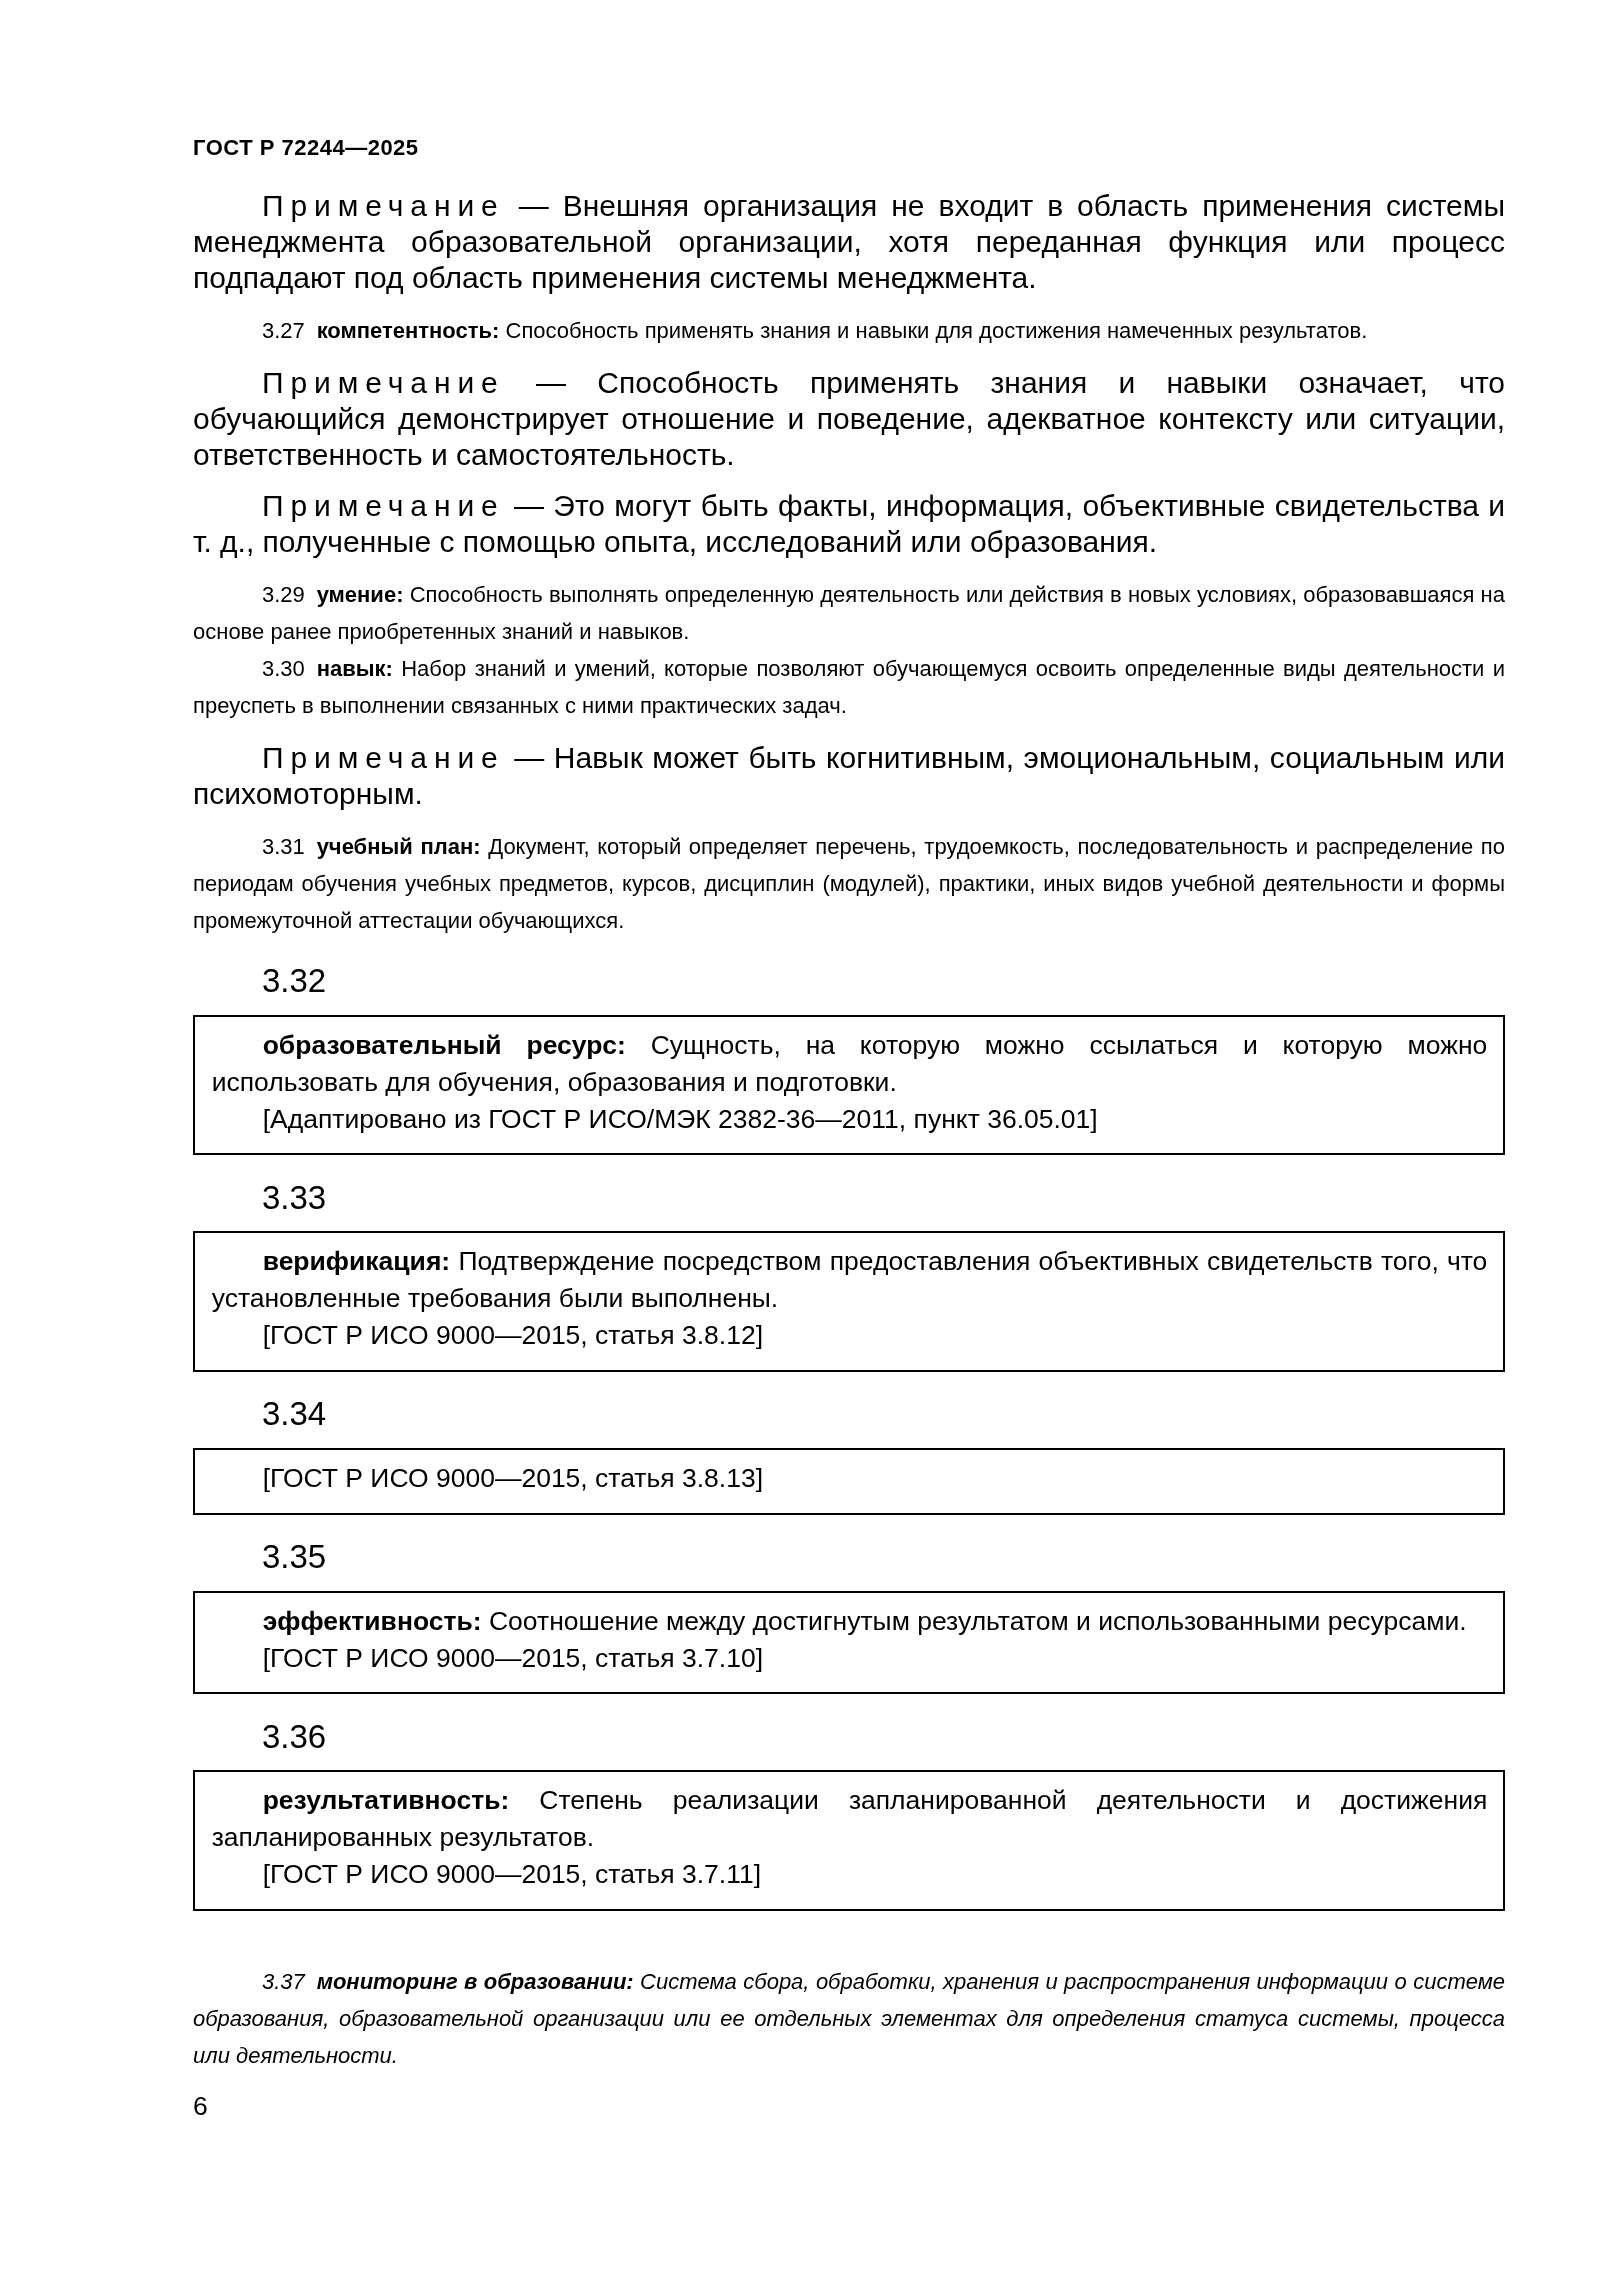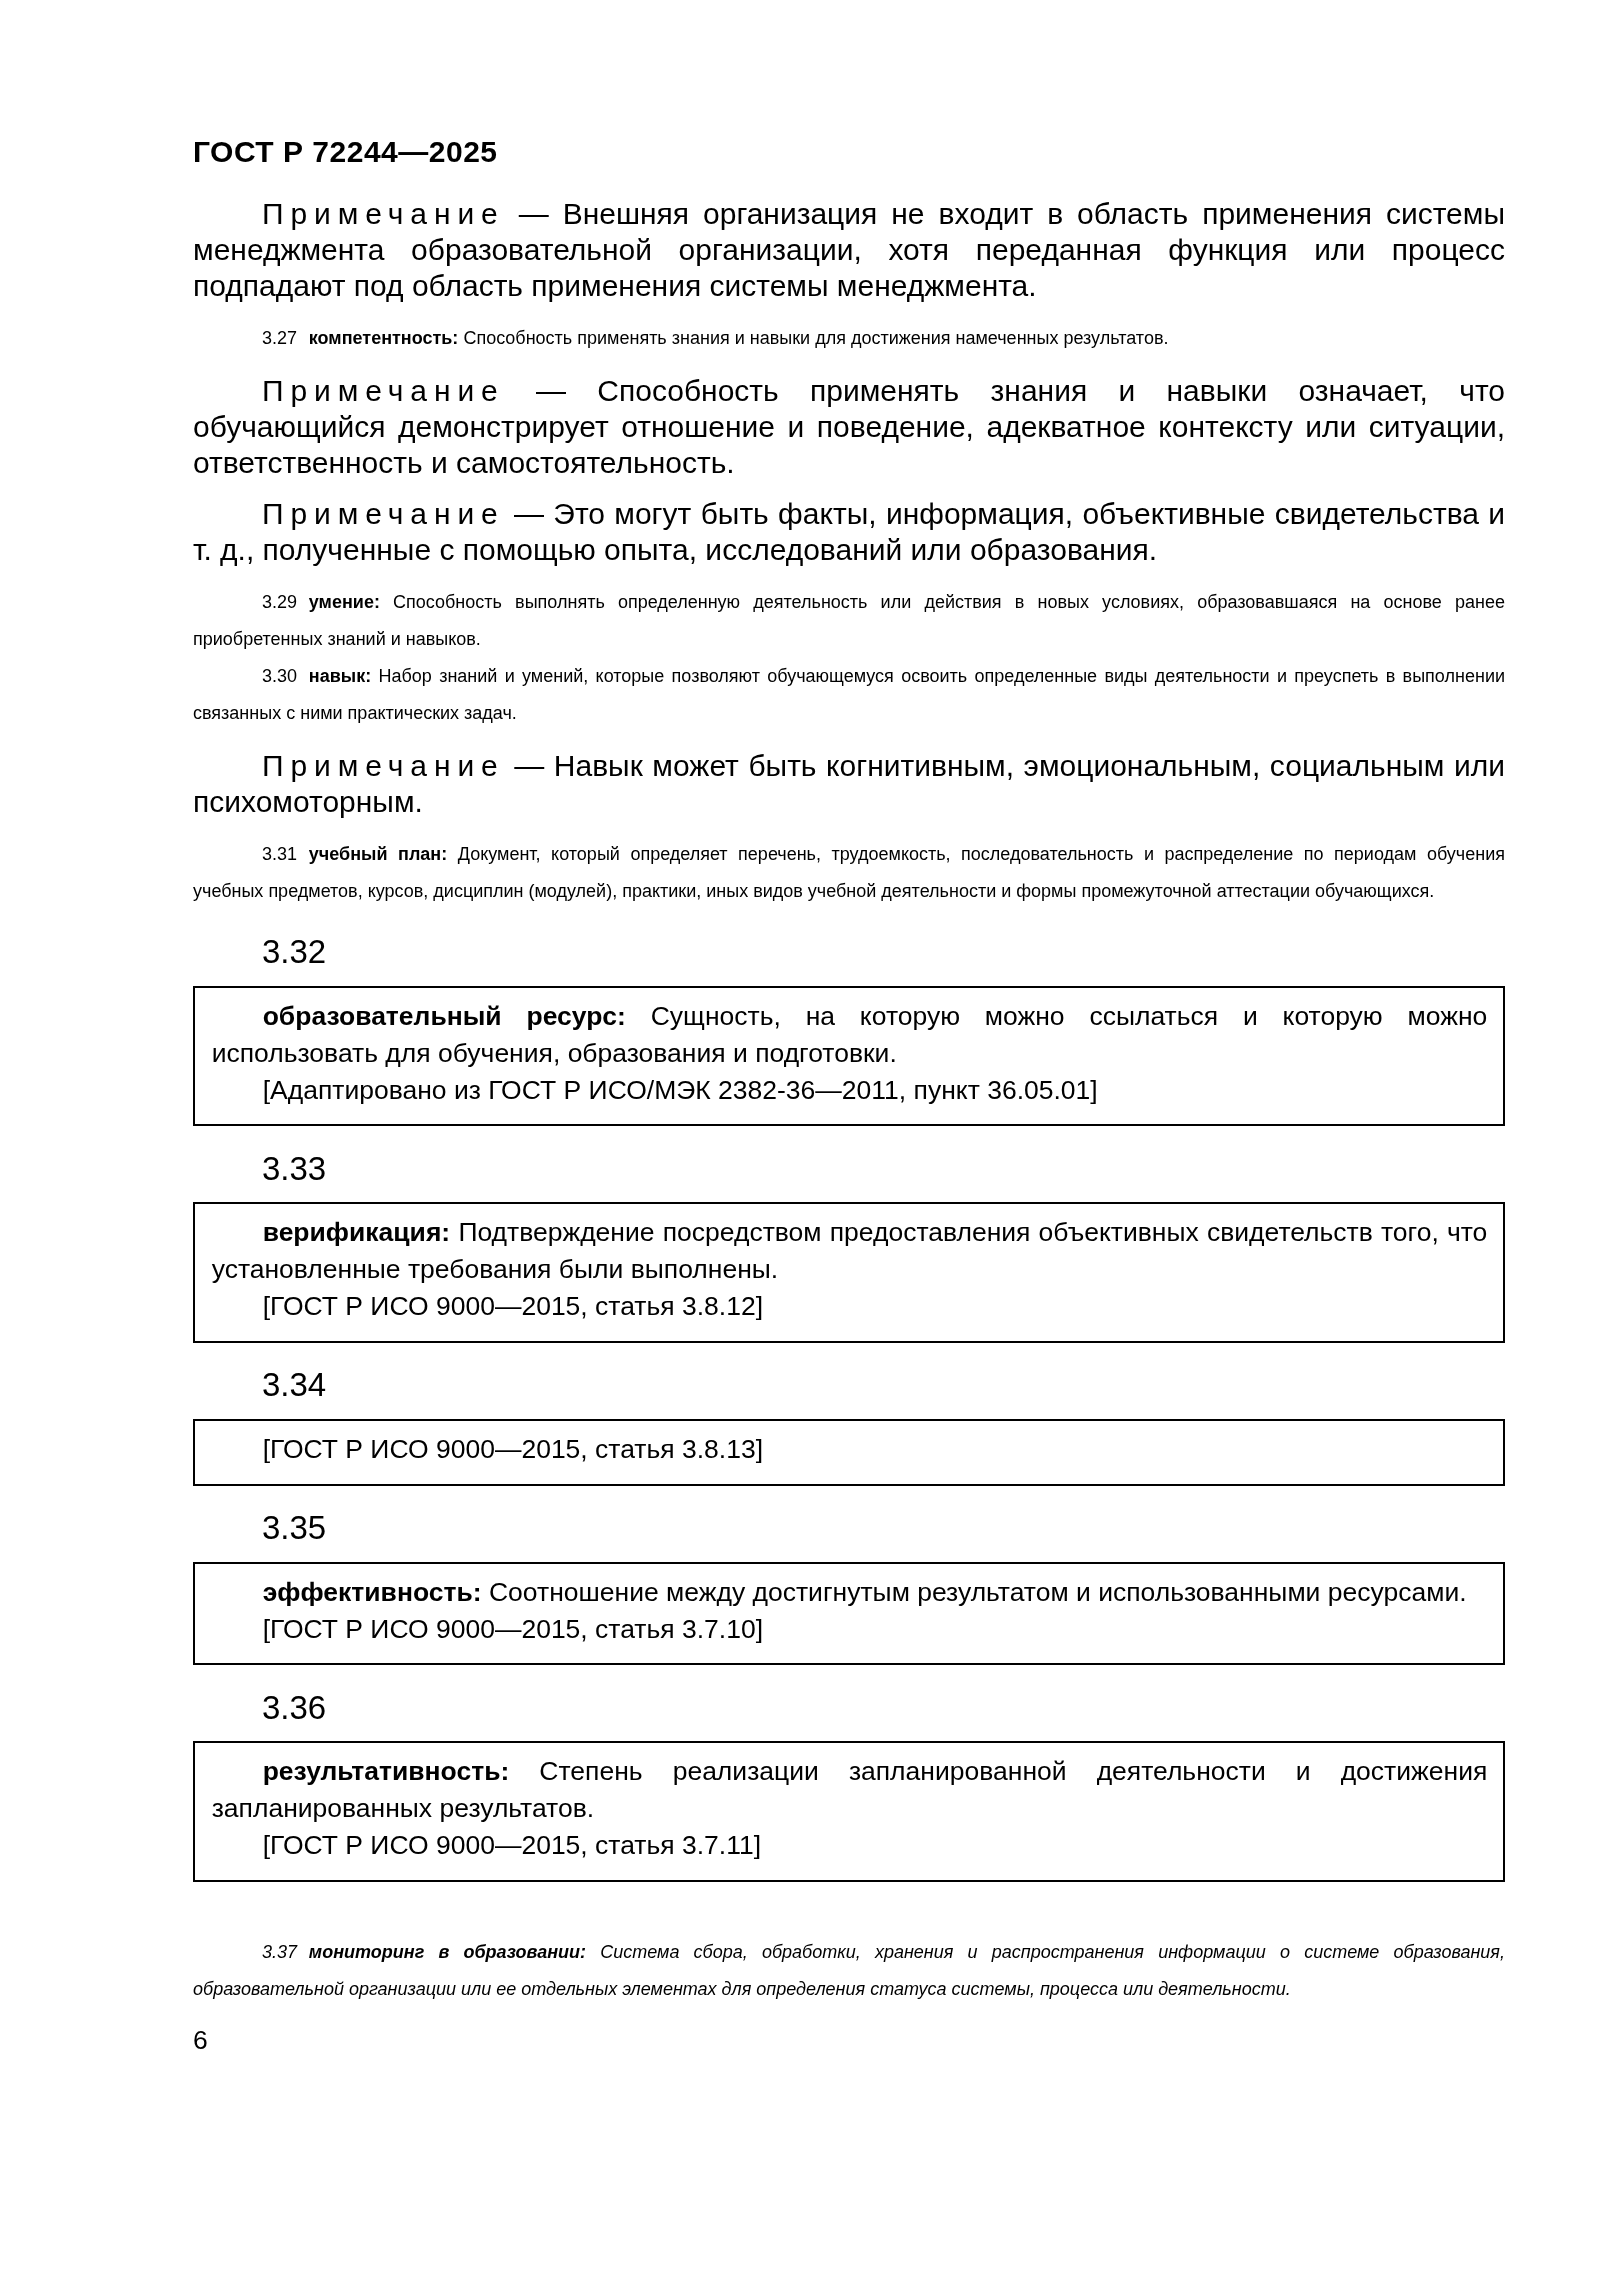--- a/index.html
+++ b/index.html
@@ -8,28 +8,28 @@
     width: 1621px;
     height: 2293px;
     margin: 0 auto;
     background: #ffffff;
     color: #000000;
     font-family: "Liberation Sans", sans-serif;
     box-sizing: border-box;
     padding: 135px 116px 0 193px;
   }
   .doc-header {
-    font-size: 30px;
+    font-size: 22px;
     font-weight: bold;
     letter-spacing: 0.5px;
     margin: 0 0 27.4px 0;
   }
   p { margin: 0; }
   .def {
-    font-size: 18px;
+    font-size: 22px;
     line-height: 37px;
     text-align: justify;
     text-indent: 69px;
     margin-top: 11.8px;
   }
   .def.tight { margin-top: 0; }
   .def-num { }
   .def-term { margin-left: 11.8px; }
   .note {
     font-size: 30px;

